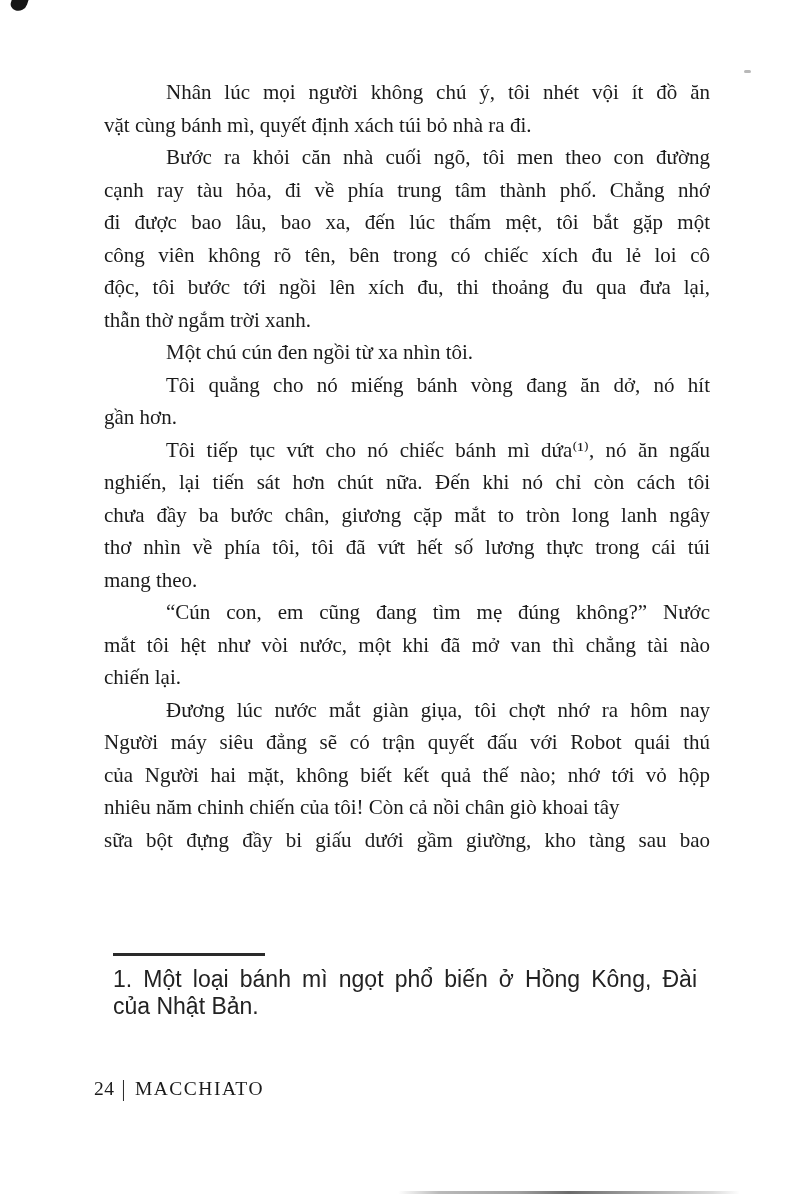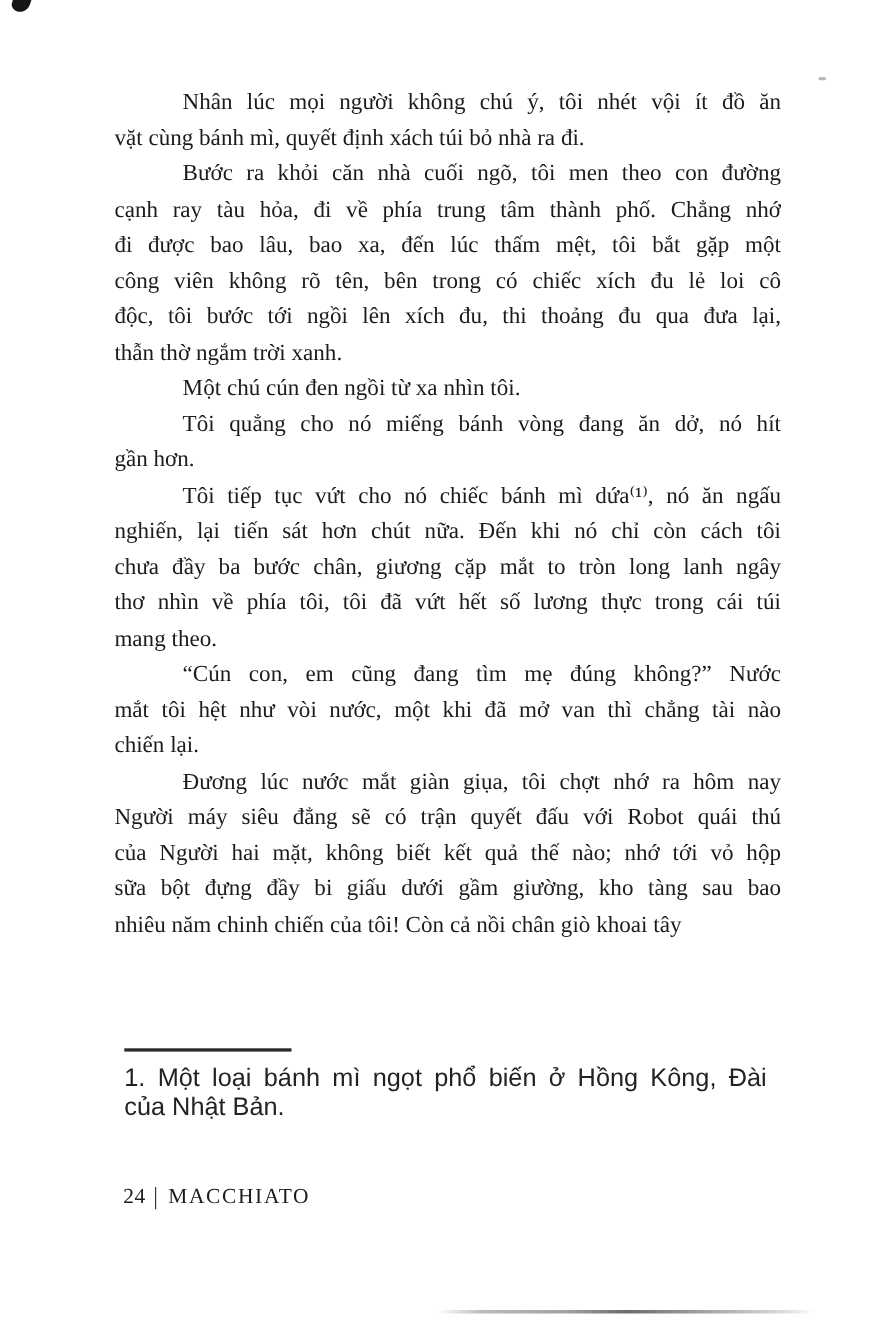--- a/index.html
+++ b/index.html
@@ -58,21 +58,21 @@
     overflow: hidden;
     color: #222222;
     text-align: justify;
     text-align-last: justify;
   }
   .fline.last { text-align-last: left; }
 
   
   .page-footer {
     position: absolute;
-    left: 112px;
+    left: 94px;
     top: 1078px;
     font-family: "Liberation Serif", "DejaVu Serif", serif;
     font-size: 19.5px;
     color: #1b1b1b;
     letter-spacing: 0.5px;
   }
   .page-footer .sep {
     display: inline-block;
     margin: 0 9px 0 7px;
     transform: scaleY(1.15);
@@ -142,22 +142,22 @@
       <div class="bline">nghiến, lại tiến sát hơn chút nữa. Đến khi nó chỉ còn cách tôi</div>
       <div class="bline">chưa đầy ba bước chân, giương cặp mắt to tròn long lanh ngây</div>
       <div class="bline">thơ nhìn về phía tôi, tôi đã vứt hết số lương thực trong cái túi</div>
       <div class="bline last">mang theo.</div>
       <div class="bline first">“Cún con, em cũng đang tìm mẹ đúng không?” Nước</div>
       <div class="bline">mắt tôi hệt như vòi nước, một khi đã mở van thì chẳng tài nào</div>
       <div class="bline last">chiến lại.</div>
       <div class="bline first">Đương lúc nước mắt giàn giụa, tôi chợt nhớ ra hôm nay</div>
       <div class="bline">Người máy siêu đẳng sẽ có trận quyết đấu với Robot quái thú</div>
       <div class="bline">của Người hai mặt, không biết kết quả thế nào; nhớ tới vỏ hộp</div>
+      <div class="bline last">nhiêu năm chinh chiến của tôi! Còn cả nồi chân giò khoai tây</div>
       <div class="bline">sữa bột đựng đầy bi giấu dưới gầm giường, kho tàng sau bao</div>
-      <div class="bline last">nhiêu năm chinh chiến của tôi! Còn cả nồi chân giò khoai tây</div>
     </div>
 
   <div class="footnote-block">
     <div class="footnote-divider"></div>
     <div id="footnote-lines">
         <div class="fline">1. Một loại bánh mì ngọt phổ biến ở Hồng Kông, Đài Loan, được đặt tên theo</div>
         <div class="fline last">của Nhật Bản.</div>
       </div>
   </div>
 

